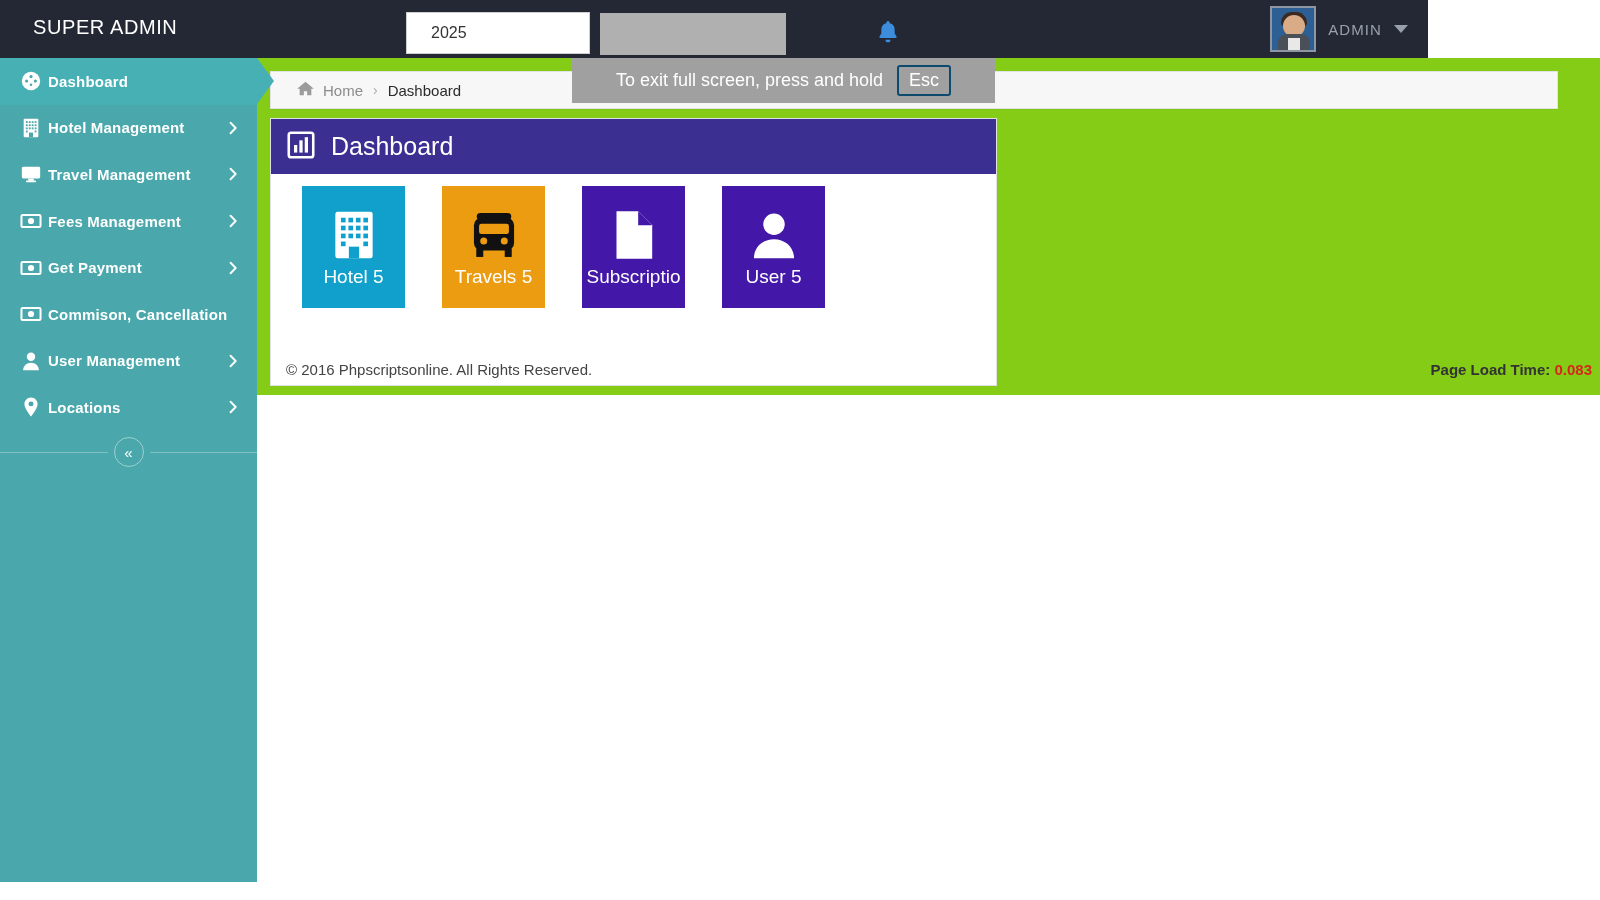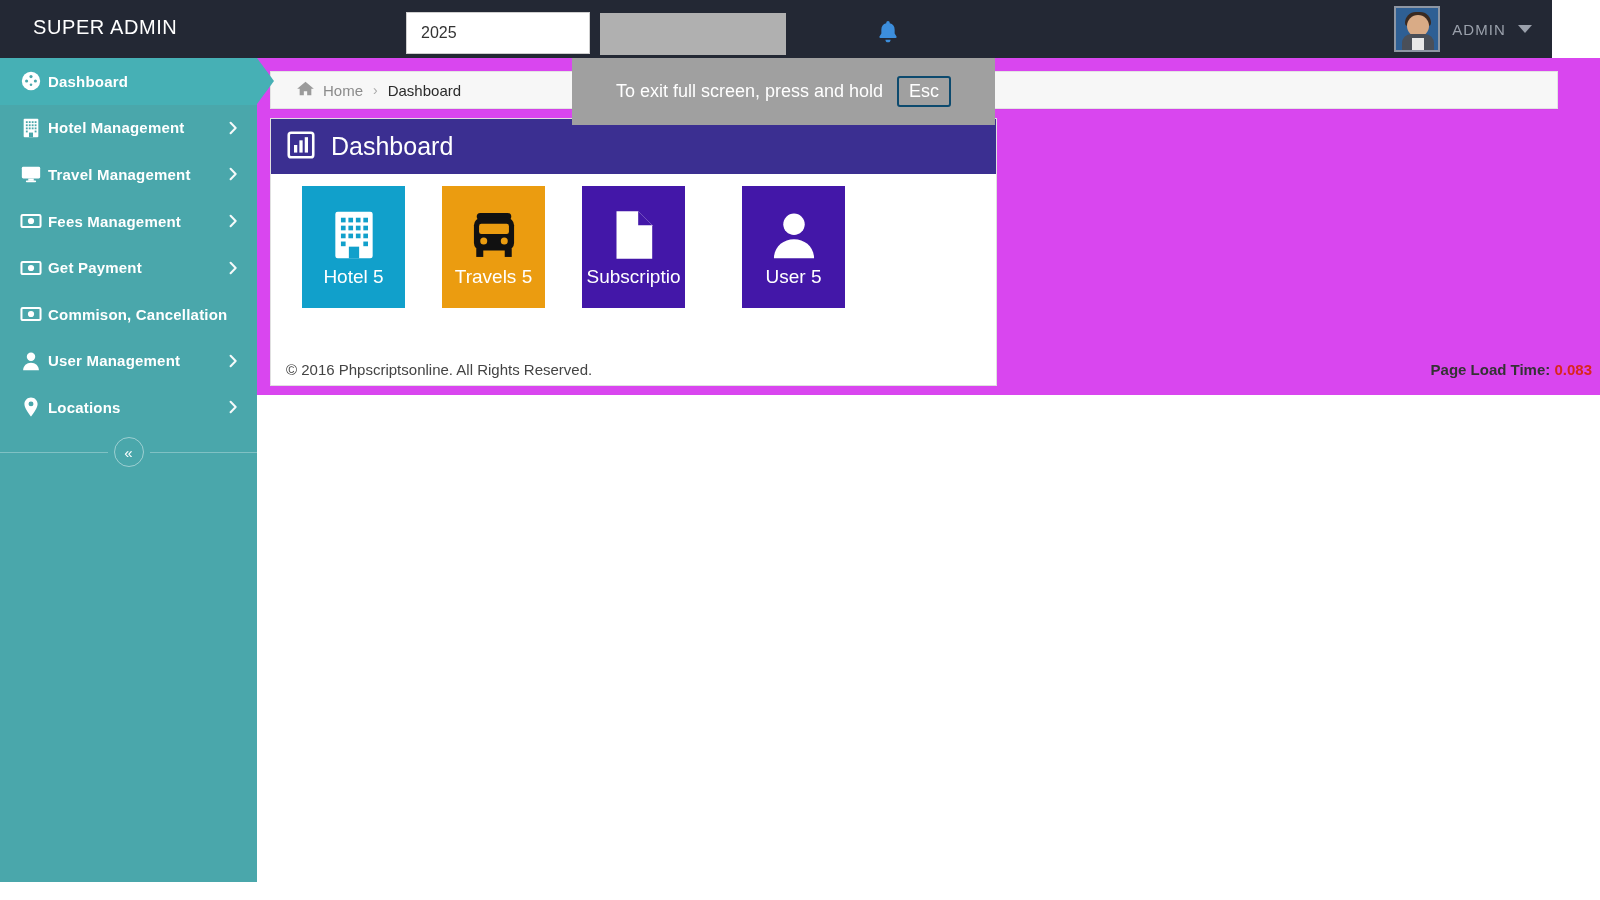--- a/index.html
+++ b/index.html
@@ -9,35 +9,35 @@
     background: #ffffff;
     font-family: "Liberation Sans", sans-serif;
     overflow: hidden;
   }
 
   #app { position: relative; width: 1600px; height: 900px; }
 
   
   .topbar {
     position: absolute; top: 0; left: 0;
-    width: 1552px; height: 58px;
+    width: 1428px; height: 58px;
     background: #232834;
     z-index: 30;
   }
   .brand {
     position: absolute; left: 33px; top: 16px;
     color: #ffffff; font-size: 20px; letter-spacing: .6px;
     font-weight: 400; white-space: nowrap;
   }
   .search-input {
     position: absolute; left: 406px; top: 12px;
     width: 184px; height: 42px;
     background: #ffffff; border: 1px solid #cfcfcf;
     font-family: "Liberation Sans", sans-serif;
-    font-size: 16px; color: #333; padding: 0 14px;
+    font-size: 16px; color: #333; padding: 0 24px;
     outline: none;
   }
   .bell-wrap {
     position: absolute; left: 874px; top: 18px;
     width: 28px; height: 28px; cursor: pointer;
   }
   .admin-zone {
     position: absolute; right: 20px; top: 6px;
     height: 46px; display: flex; align-items: center; gap: 12px;
   }
@@ -128,21 +128,21 @@
     border-radius: 50%;
     display: flex; align-items: center; justify-content: center;
     color: #ffffff; font-size: 15px; line-height: 1;
     cursor: pointer; flex: none;
   }
 
   
   .content {
     position: absolute; left: 257px; top: 58px;
     width: 1343px; height: 337px;
-    background: #d946ef;
+    background: #84cc16;
     z-index: 10;
   }
   .breadcrumb {
     position: absolute; left: 13px; top: 13px;
     width: 1288px; height: 38px;
     background: #f7f7f7; border: 1px solid #e3e3e3;
     display: flex; align-items: center;
     padding-left: 26px; gap: 10px;
     box-shadow: 0 1px 0 rgba(0,0,0,.03);
   }
@@ -204,21 +204,21 @@
 
   
   .fs-grayblock {
     position: absolute; left: 600px; top: 13px;
     width: 186px; height: 42px;
     background: #b0b0b0;
     z-index: 40;
   }
   .fs-toast {
     position: absolute; left: 572px; top: 58px;
-    width: 423px; height: 67px;
+    width: 423px; height: 45px;
     background: #a0a0a0;
     display: flex; align-items: center; justify-content: center;
     gap: 14px;
     z-index: 41;
   }
   .fs-toast-text {
     color: #ffffff; font-size: 18px; white-space: nowrap;
   }
   .fs-key {
     border: 2px solid #0c4a6e; border-radius: 3px;
@@ -446,21 +446,21 @@
           </div>
           <div class="tile" style="background: rgb(67, 23, 168);">
             <div class="tile-icon">
               <svg width="56" height="56" viewBox="0 0 24 24" aria-hidden="true">
                 <path d="M4.5 1.8h9.3l6 6v14.4H4.5z" fill="#ffffff"></path>
                 <path d="M13.8 1.8v6h6z" fill="#4317A8"></path>
               </svg>
             </div>
             <div class="tile-label">Subscriptio</div>
           </div>
-          <div class="tile" style="background: rgb(67, 23, 168); margin-left: 20px;">
+          <div class="tile" style="background: rgb(67, 23, 168);">
             <div class="tile-icon">
               <svg width="56" height="56" viewBox="0 0 24 24" aria-hidden="true">
                 <circle cx="12" cy="7.4" r="4.6" fill="#ffffff"></circle>
                 <path d="M3.4 22c0-4.9 3.9-8.2 8.6-8.2s8.6 3.3 8.6 8.2z" fill="#ffffff"></path>
               </svg>
             </div>
             <div class="tile-label">User 5</div>
           </div>
         </div>
     </div>

